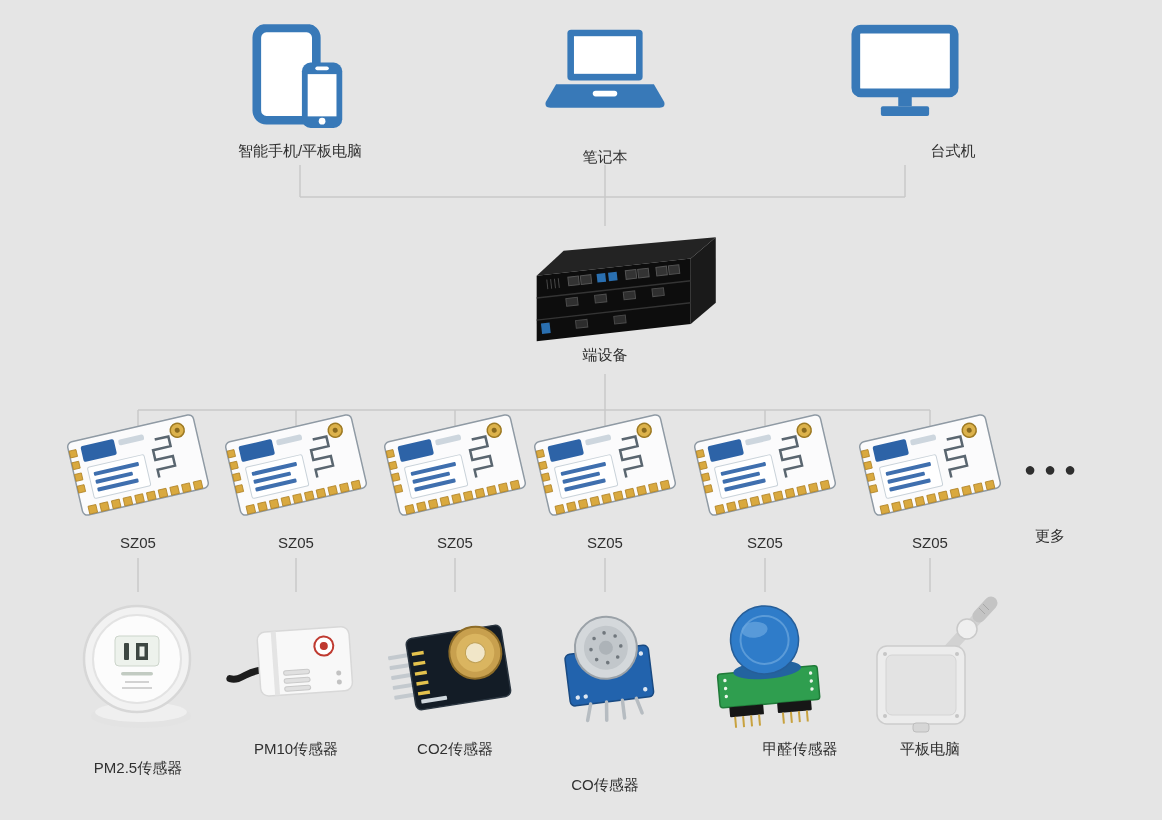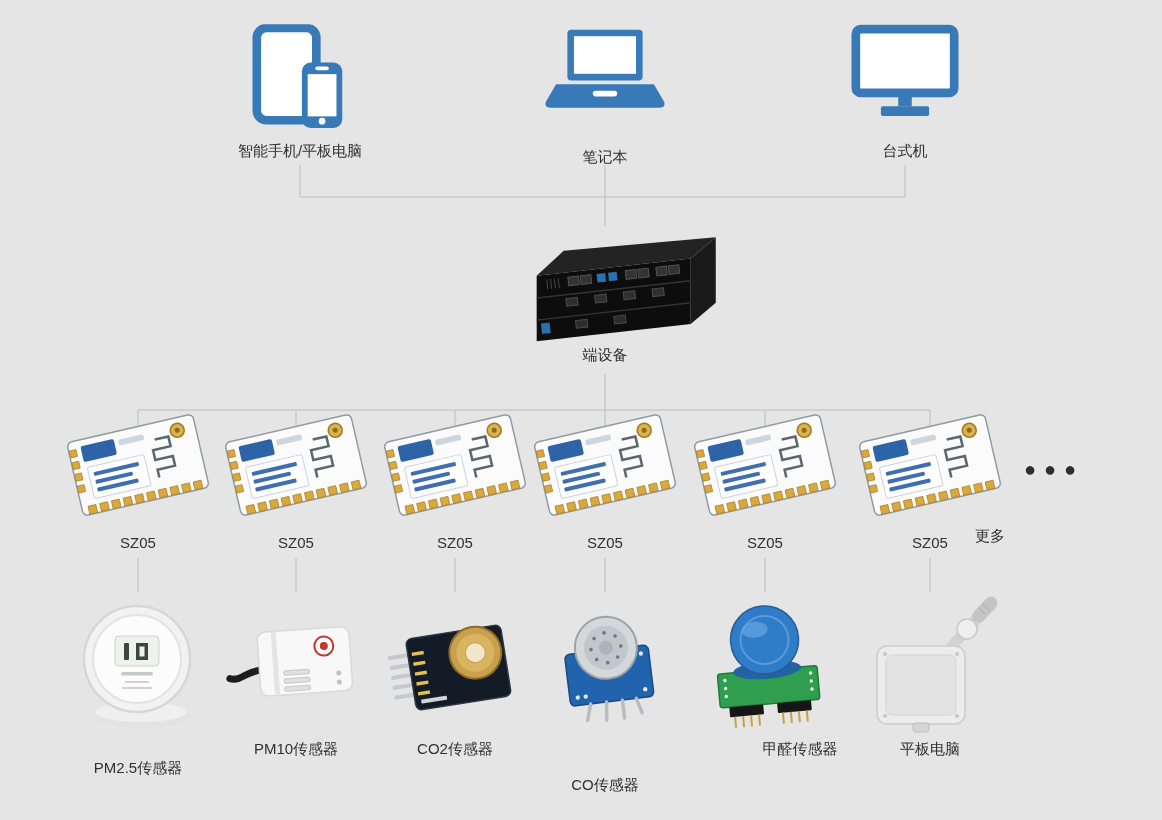--- a/index.html
+++ b/index.html
@@ -278,21 +278,21 @@
         <use href="#sym-laptop"></use>
       </svg>
   </div>
   <div class="label" style="left:605px;top:142px;margin-top:6px;">笔记本</div>
 
   <div class="abs icon" style="left:851px;top:24px;width:108px;height:99px;">
     <svg viewBox="0 0 112 102">
         <use href="#sym-desktop"></use>
       </svg>
   </div>
-  <div class="label" style="left:905px;top:142px;">台式机</div>
+  <div class="label" style="left:953px;top:142px;">台式机</div>
 
   <div class="abs pic" style="left:490px;top:220px;width:232px;height:130px;">
     <svg viewBox="0 0 240 135">
         <use href="#sym-server"></use>
       </svg>
   </div>
   <div class="label" style="left:605px;top:346px;">端设备</div>
 
   <div class="abs pic module" style="left:72px;top:426px;width:132px;height:78px;">
       <svg viewBox="0 0 132 78">
@@ -326,21 +326,21 @@
     </div>
 
   <div class="label" style="left:138px;top:534px;">SZ05</div>
   <div class="label" style="left:296px;top:534px;">SZ05</div>
   <div class="label" style="left:455px;top:534px;">SZ05</div>
   <div class="label" style="left:605px;top:534px;">SZ05</div>
   <div class="label" style="left:765px;top:534px;">SZ05</div>
   <div class="label" style="left:930px;top:534px;">SZ05</div>
 
   <div class="more-dots" style="left:1054px;top:458px;">●●●</div>
-  <div class="label" style="left:990px;top:527px;">更多</div>
+  <div class="label" style="left:1050px;top:527px;">更多</div>
 
   <div class="abs pic" style="left:63px;top:594px;width:150px;height:140px;">
       <svg viewBox="0 0 150 140">
         <use href="#sym-pm25"></use>
       </svg>
     </div>
   <div class="abs pic" style="left:221px;top:604px;width:150px;height:120px;">
       <svg viewBox="0 0 150 120">
         <use href="#sym-pm10"></use>
       </svg>

